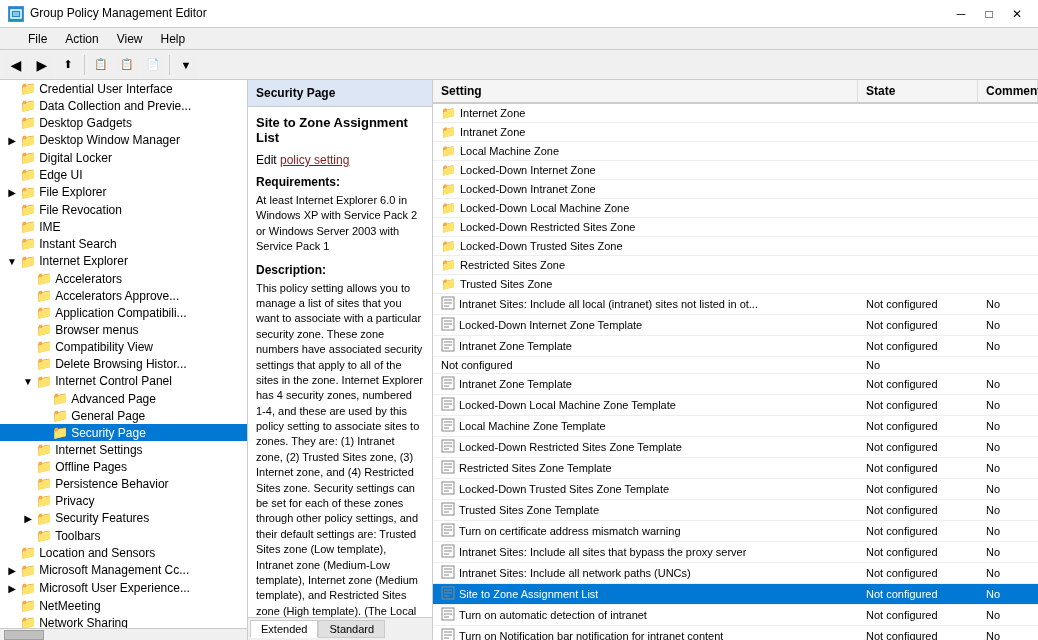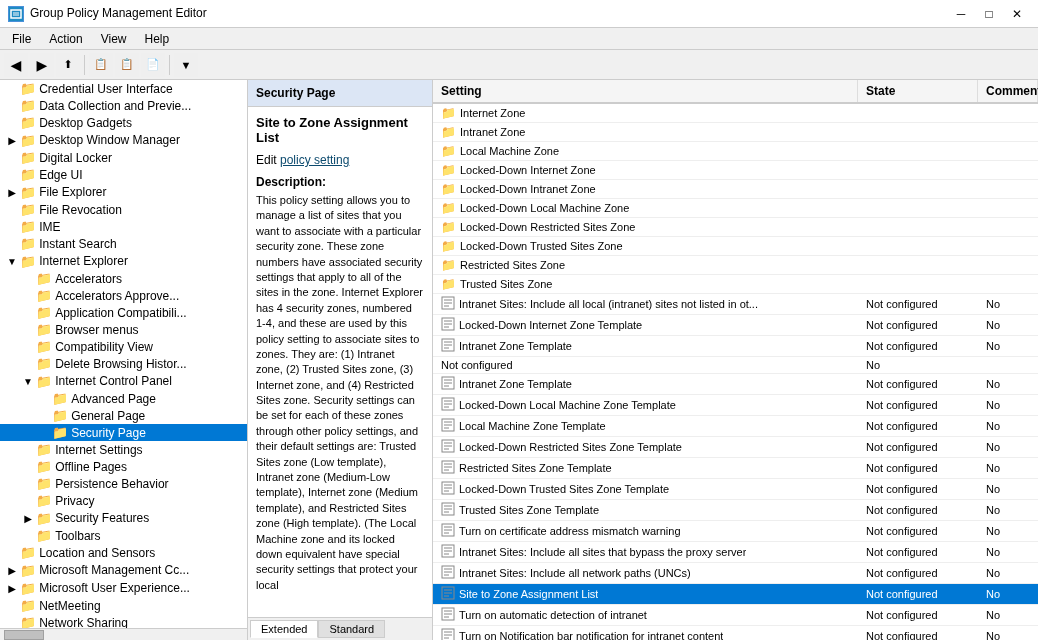--- a/index.html
+++ b/index.html
@@ -6,21 +6,21 @@
     body { font-family: 'Segoe UI', Tahoma, sans-serif; font-size: 12px; background: #f0f0f0; color: #000; width: 1038px; height: 640px; overflow: hidden; }
 
     
     .title-bar { background: #fff; display: flex; align-items: center; justify-content: space-between; padding: 6px 8px; border-bottom: 1px solid #ccc; height: 28px; }
     .title-bar-left { display: flex; align-items: flex-start; gap: 6px; }
     .title-bar-icon { width: 16px; height: 16px; background: #4a90d9; display: flex; align-items: center; justify-content: center; }
     .title-bar-controls { display: flex; gap: 2px; }
     .title-bar-btn { width: 26px; height: 18px; display: flex; align-items: center; justify-content: center; cursor: pointer; font-size: 12px; border: none; background: transparent; }
 
     
-    .menu-bar { background: #f0f0f0; display: flex; align-items: center; gap: 2px; padding: 2px 4px; border-bottom: 1px solid #ccc; height: 22px; }
+    .menu-bar { background: #f0f0f0; display: flex; align-items: center; gap: 2px; padding: 2px 20px; border-bottom: 1px solid #ccc; height: 22px; }
     .menu-item { padding: 2px 8px; cursor: pointer; font-size: 12px; }
 
     
     .toolbar { background: #f0f0f0; display: flex; align-items: center; gap: 2px; padding: 2px 4px; border-bottom: 1px solid #ccc; height: 30px; }
     .toolbar-btn { width: 24px; height: 24px; display: flex; align-items: center; justify-content: center; cursor: pointer; border: 1px solid transparent; font-size: 14px; }
     .toolbar-sep { width: 1px; height: 20px; background: #ccc; margin: 0 2px; }
 
     
     .main-layout { display: flex; height: calc(640px - 80px); }
 
@@ -31,21 +31,21 @@
     .tree-item .expander { width: 16px; height: 16px; display: inline-flex; align-items: center; justify-content: center; font-size: 10px; cursor: pointer; }
     .tree-item .folder-icon { font-size: 13px; margin-right: 3px; color: #e8c000; }
     .tree-item.selected .folder-icon { color: #ffd700; }
     .tree-item .label { font-size: 12px; }
 
     
     .middle-panel { width: 185px; min-width: 185px; background: #fff; border-right: 1px solid #ccc; display: flex; flex-direction: column; }
     .middle-header { background: #dce6f5; padding: 6px 8px; font-weight: bold; font-size: 12px; border-bottom: 1px solid #ccc; }
     .middle-content { padding: 8px; overflow-y: auto; flex: 1; }
     .middle-title { font-weight: bold; font-size: 13px; margin-bottom: 8px; }
-    .policy-link { color: #0c4a6e; text-decoration: underline; cursor: pointer; }
+    .policy-link { color: #7f1d1d; text-decoration: underline; cursor: pointer; }
     .middle-section { margin-bottom: 8px; }
     .middle-section-title { font-weight: bold; margin-bottom: 4px; }
     .middle-text { font-size: 11px; line-height: 1.4; }
     .middle-footer { display: flex; border-top: 1px solid #ccc; padding: 2px; background: #f0f0f0; }
     .tab-btn { padding: 2px 10px; font-size: 11px; border: 1px solid #ccc; background: #e0e0e0; cursor: pointer; }
     .tab-btn.active { background: #fff; border-bottom-color: #fff; }
 
     
     .right-panel { flex: 1; background: #fff; display: flex; flex-direction: column; overflow: hidden; }
     .right-header { display: grid; grid-template-columns: 1fr 120px 60px; border-bottom: 2px solid #ccc; background: #f5f5f5; }
@@ -254,20 +254,24 @@
   <div class="middle-panel">
     <div class="middle-header">
       <span>Security Page</span>
     </div>
     <div class="middle-content">
       <div class="middle-title">Site to Zone Assignment List</div>
       <div style="margin-bottom: 8px; font-size:12px;">
         Edit <a class="policy-link">policy setting</a>
       </div>
       <div class="middle-section">
+        <div class="middle-section-title">Requirements:</div>
+        <div class="middle-text">At least Internet Explorer 6.0 in Windows XP with Service Pack 2 or Windows Server 2003 with Service Pack 1</div>
+      </div>
+      <div class="middle-section">
         <div class="middle-section-title">Description:</div>
         <div class="middle-text">This policy setting allows you to manage a list of sites that you want to associate with a particular security zone. These zone numbers have associated security settings that apply to all of the sites in the zone.
 
 Internet Explorer has 4 security zones, numbered 1-4, and these are used by this policy setting to associate sites to zones. They are: (1) Intranet zone, (2) Trusted Sites zone, (3) Internet zone, and (4) Restricted Sites zone. Security settings can be set for each of these zones through other policy settings, and their default settings are: Trusted Sites zone (Low template), Intranet zone (Medium-Low template), Internet zone (Medium template), and Restricted Sites zone (High template). (The Local Machine zone and its locked down equivalent have special security settings that protect your local</div>
       </div>
     </div>
     <div class="middle-footer">
       <button class="tab-btn active">Extended</button>
       <button class="tab-btn">Standard</button>
     </div>

